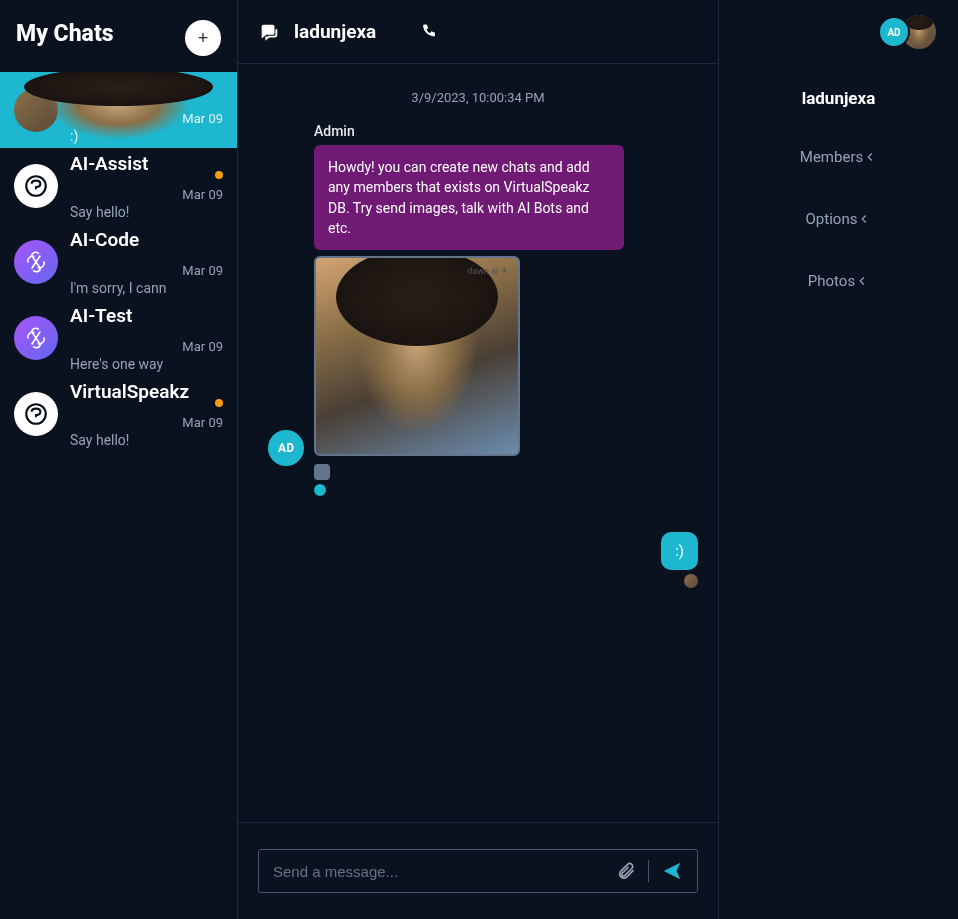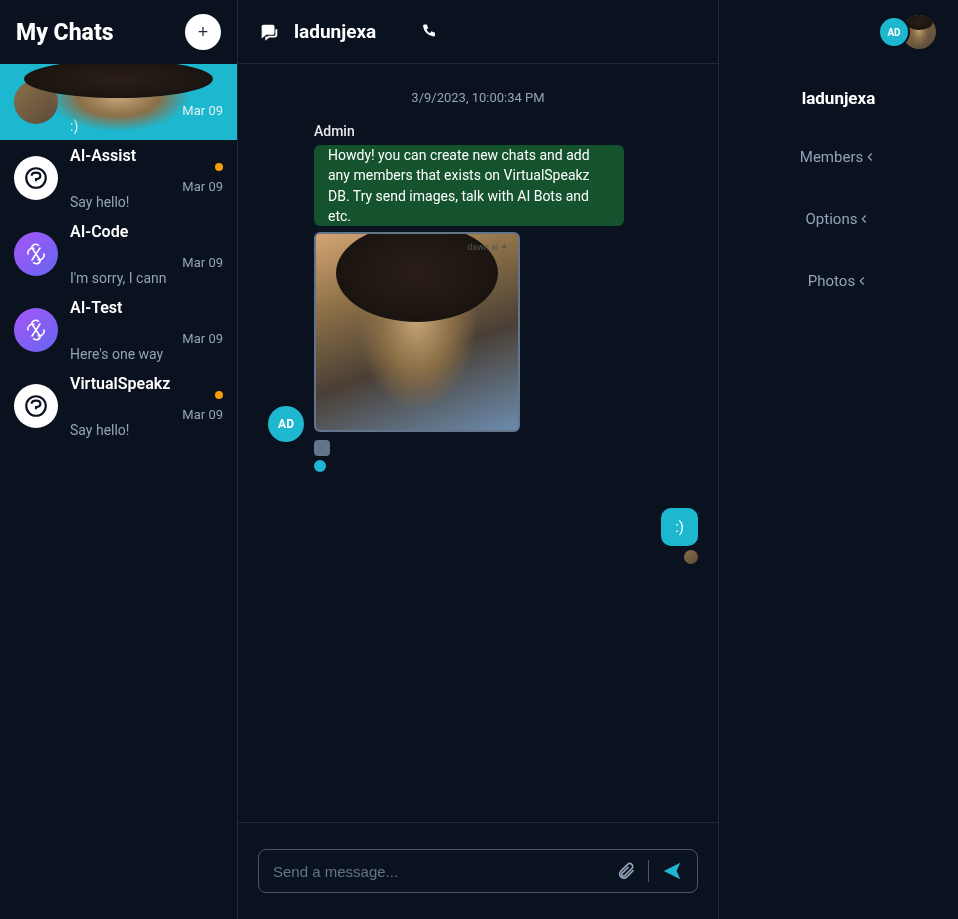--- a/index.html
+++ b/index.html
@@ -16,24 +16,23 @@
 
 .sidebar {
   width: 238px;
   background: #0a111f;
   border-right: 1px solid #1e293b;
   display: flex;
   flex-direction: column;
 }
 .sidebar-header {
   display: flex;
-  align-items: center;
   justify-content: space-between;
   padding: 20px 16px;
-  height: 64px;
+  height: 72px;
 }
 .sidebar-title {
   font-size: 23px;
   font-weight: 800;
   color: #fff;
 }
 .add-btn {
   width: 36px;
   height: 36px;
   border-radius: 50%;
@@ -80,21 +79,21 @@
 .chat-avatar.ai {
   background: linear-gradient(135deg, #a855f7 0%, #6366f1 100%);
 }
 .chat-avatar svg { width: 26px; height: 26px; }
 .chat-info {
   flex: 1;
   min-width: 0;
 }
 .chat-name {
   font-weight: 600;
-  font-size: 16px;
+  font-size: 19px;
   color: #fff;
   margin-bottom: 4px;
 }
 .chat-item.selected .chat-name { color: #fff; }
 .chat-preview {
   font-size: 14px;
   color: #94a3b8;
   white-space: nowrap;
   overflow: hidden;
   text-overflow: ellipsis;
@@ -162,23 +161,23 @@
 }
 .msg-group { margin-bottom: 16px; position: relative; }
 .msg-sender {
   font-size: 14px;
   color: #e5e7eb;
   margin-left: 56px;
   margin-bottom: 6px;
   font-weight: 500;
 }
 .msg-bubble {
-  background: #14532d;
-  color: #fff;
-  padding: 0 14px;
+  background: #701a75;
+  color: #fff;
+  padding: 12px 14px;
   border-radius: 6px;
   max-width: 310px;
   margin-left: 56px;
   font-size: 14px;
   line-height: 1.45;
 }
 .msg-image {
   margin-left: 56px;
   margin-top: 6px;
   width: 206px;
@@ -252,21 +251,21 @@
 
 
 .composer-wrap {
   border-top: 1px solid #1e293b;
   padding: 26px 20px;
 }
 .composer {
   display: flex;
   align-items: center;
   border: 1px solid #475569;
-  border-radius: 8px;
+  border-radius: 3px;
   padding: 10px 14px;
   gap: 12px;
 }
 .composer-input {
   flex: 1;
   background: transparent;
   border: none;
   outline: none;
   color: #e5e7eb;
   font-size: 15px;

